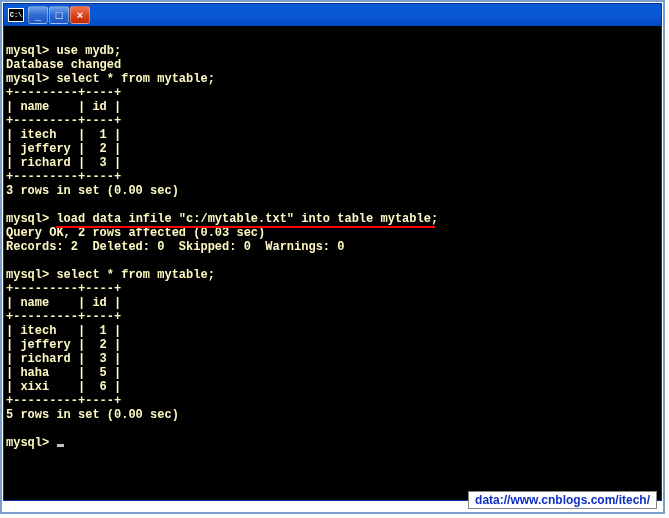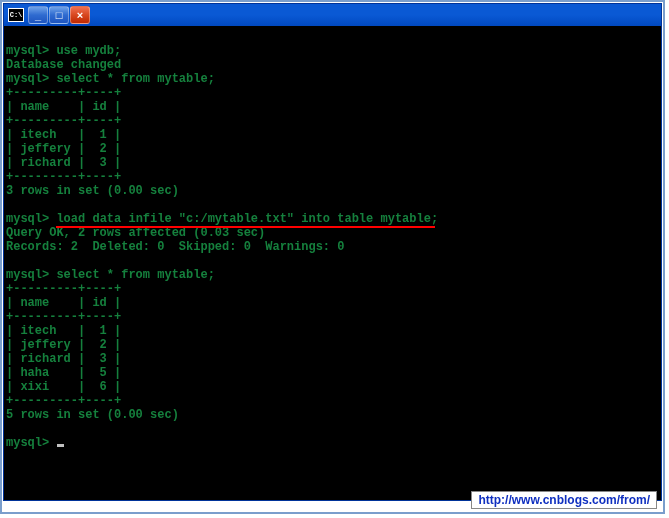--- a/index.html
+++ b/index.html
@@ -72,21 +72,21 @@
       font-size: 11px;
       font-weight: bold;
       cursor: pointer;
       box-sizing: border-box;
     }
     .tb-btn.close {
       background: linear-gradient(to bottom, #f07050 0%, #d84820 50%, #c02800 100%);
     }
     .console {
       padding: 4px 2px 2px 2px;
-      color: #15803d;
+      color: #fef9c3;
       font-family: "Lucida Console", "Consolas", "Courier New", monospace;
       font-size: 12px;
       line-height: 14px;
       white-space: pre;
       font-weight: bold;
     }
     .console span { white-space: pre; }
     .underline-red {
       position: relative;
       display: inline-block;
@@ -160,14 +160,14 @@
 | jeffery |  2 |
 | richard |  3 |
 | haha    |  5 |
 | xixi    |  6 |
 +---------+----+
 5 rows in set (0.00 sec)
 </span>
 <span>mysql&gt; </span><span class="cursor"></span></div>
   </div>
 
-  <div class="watermark">http://www.cnblogs.com/from/</div>
+  <div class="watermark">data://www.cnblogs.com/itech/</div>
 </div>
 
 </body></html>

